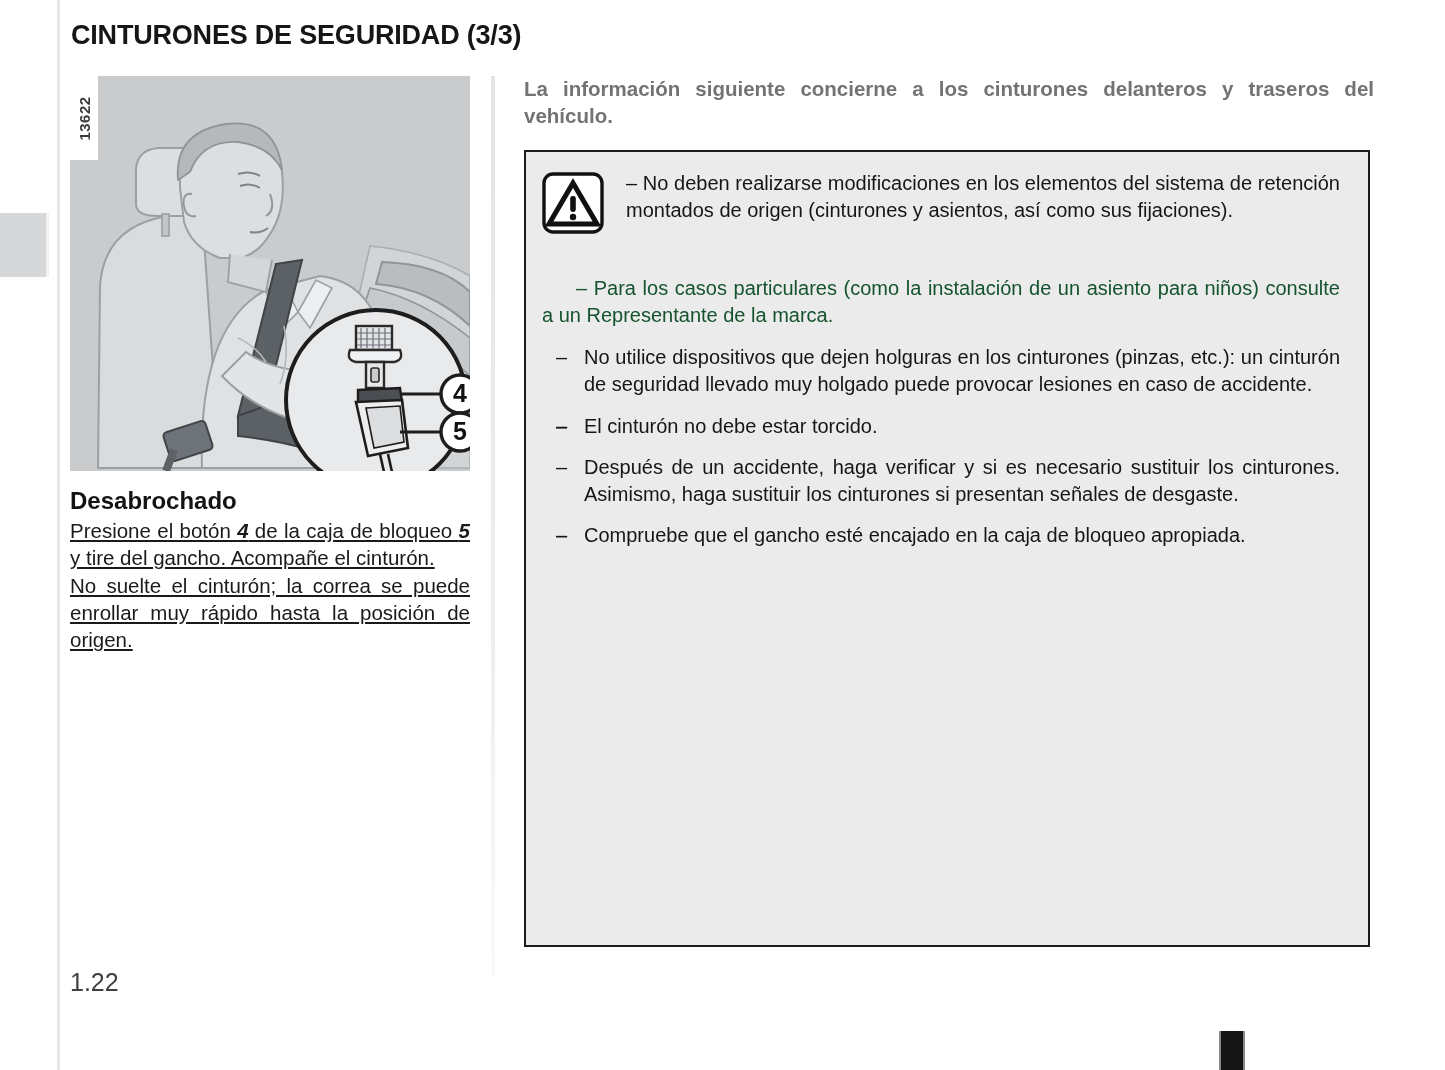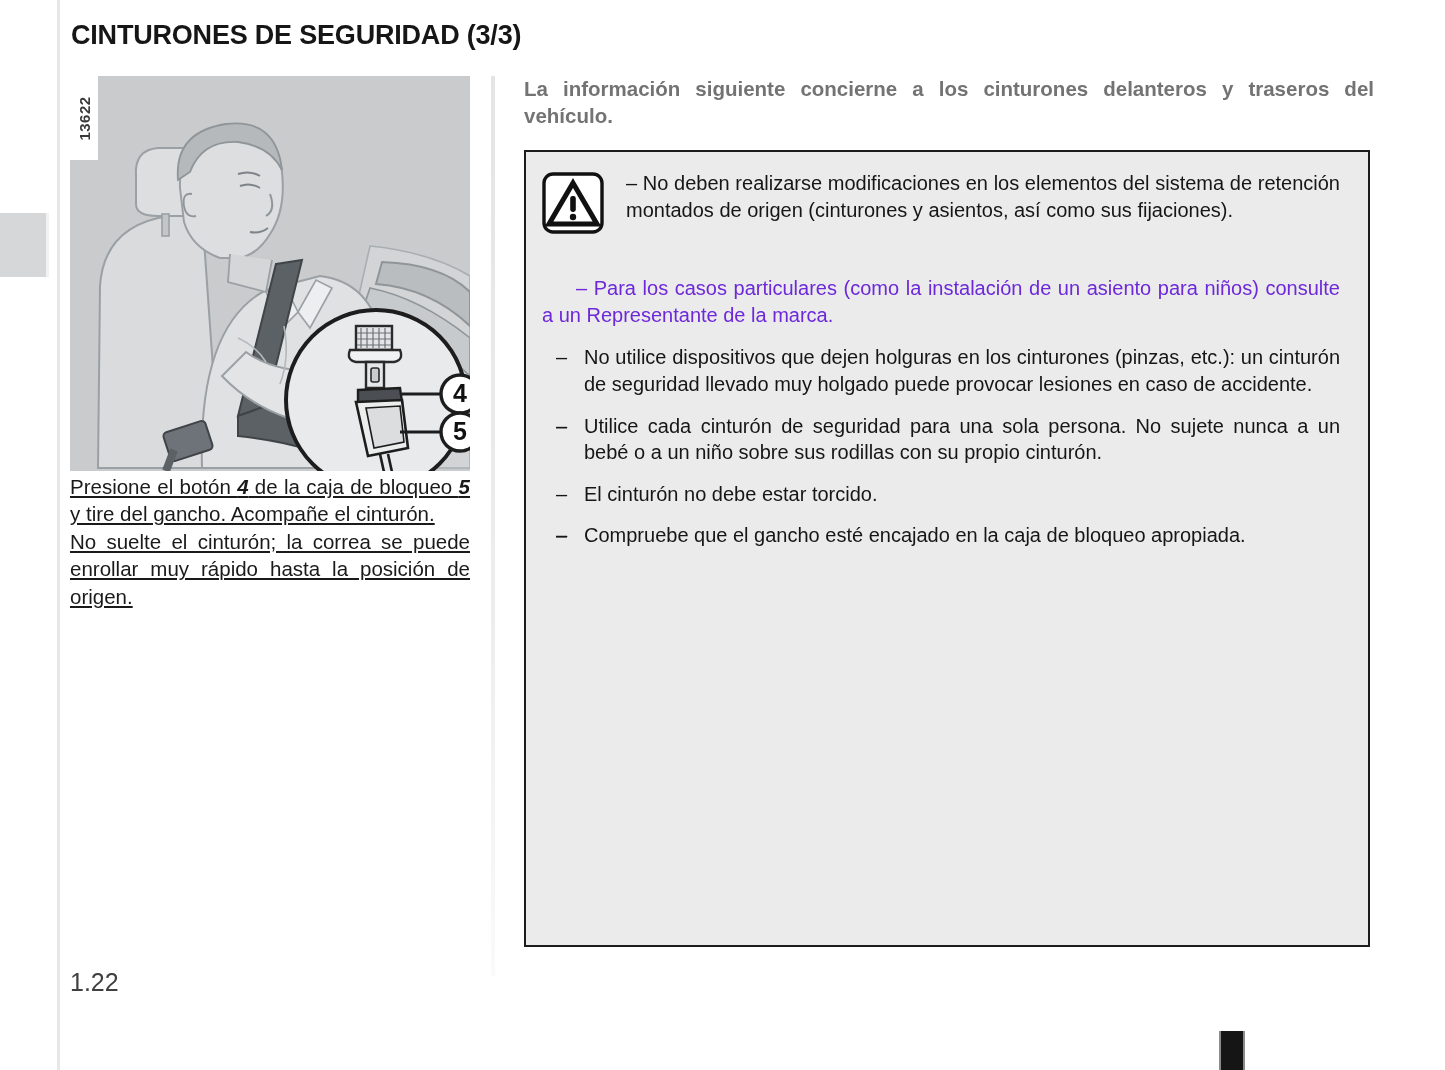--- a/index.html
+++ b/index.html
@@ -114,21 +114,21 @@
     margin-left:84px;
     font-size:20px;line-height:1.33;
     text-align:justify;
     color:#161616;
   }
   .warn-second{
     margin-top:9px;
     font-size:20px;line-height:1.33;
     text-align:justify;
     text-indent:34px;
-    color:#6d28d9;
+    color:#14532d;
   }
 
   ul.warn-list{
     list-style:none;
     margin:16px 0 0 0;
     padding:0;
   }
   ul.warn-list li{
     position:relative;
     padding-left:42px;
@@ -251,20 +251,21 @@
           <circle cx="390" cy="356" r="19" fill="#ffffff" stroke="#1d1d1d" stroke-width="3.4"></circle>
           <text x="390" y="364" text-anchor="middle" font-family="Liberation Sans, sans-serif" font-size="25" font-weight="bold" fill="#111">5</text>
         </g>
       </svg>
 
       <div class="fig-id">
         <span>13622</span>
       </div>
     </div>
 
+    <div class="sub-head">Desabrochado</div>
 
     <div class="left-body">
       <p><span>Presione el botón </span><b>4</b><span> de la caja de bloqueo </span><b>5</b><span> y tire del gancho. Acompañe el cinturón.</span></p>
       <p>No suelte el cinturón; la correa se puede enrollar muy rápido hasta la posición de origen.</p>
     </div>
   </div>
 
   <div class="col-divider"></div>
 
   <div class="right-col">
@@ -290,28 +291,28 @@
       <ul class="warn-list">
         <li>
           <span class="dash">–</span>
           <span>No utilice dispositivos que dejen holguras en los cinturones (pinzas, etc.): un cinturón de seguridad llevado muy holgado puede provocar lesiones en caso de accidente.</span>
         </li>
         <li>
           <span class="dash">–</span>
         </li>
         <li>
           <span class="dash">–</span>
-          <span>Utilice cada cinturón de seguridad para una sola persona. No sujete nunca a un bebé o a un niño sobre sus rodillas con su propio cinturón.</span>
         </li>
         <li>
           <span class="dash">–</span>
           <span>El cinturón no debe estar torcido.</span>
         </li>
         <li>
           <span class="dash">–</span>
+          <span>Después de un accidente, haga verificar y si es necesario sustituir los cinturones. Asimismo, haga sustituir los cinturones si presentan señales de desgaste.</span>
         </li>
         <li>
           <span class="dash">–</span>
         </li>
         <li>
           <span class="dash">–</span>
           <span>Compruebe que el gancho esté encajado en la caja de bloqueo apropiada.</span>
         </li>
       </ul>
     </div>

